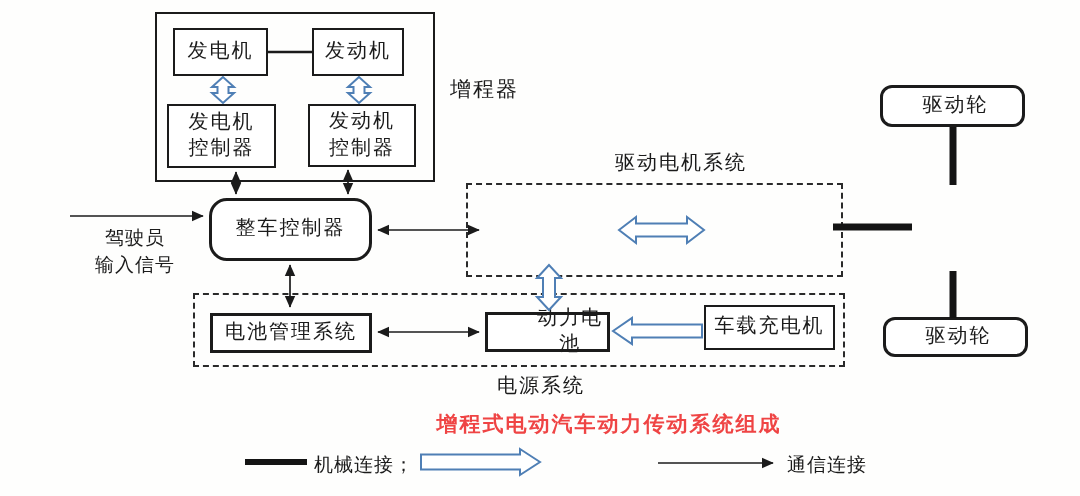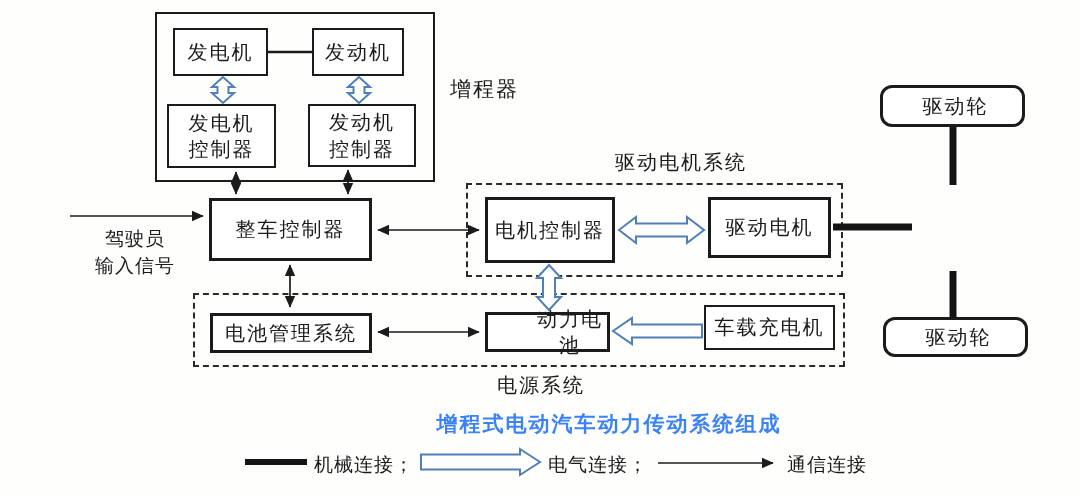--- a/index.html
+++ b/index.html
@@ -1,70 +1,67 @@
 <!DOCTYPE html>
 <html><head>
 <meta charset="utf-8">
 <style>
   html,body{margin:0;padding:0;background:#ffffff;}
   #canvas{
     position:relative;width:1080px;height:496px;background:#fefefd;
-    font-family:Liberation Serif, serif;color:#1b1b1b;overflow:hidden;
+    font-family:Liberation Mono, monospace;color:#1b1b1b;overflow:hidden;
   }
   .box{
     position:absolute;background:#ffffff;border:2.5px solid #1b1b1b;
     display:flex;align-items:center;justify-content:center;text-align:center;
     font-size:20px;line-height:1.32;letter-spacing:2px;white-space:pre-line;box-sizing:border-box;z-index:3;
   }
   .thick{border-width:3px;}
   .pill{border-radius:12px;padding-left:6px;}
   .circle{border-radius:50%;z-index:3;}
   .dashed{position:absolute;border:2px dashed #2a2a2a;box-sizing:border-box;z-index:1;background:transparent;}
   .lbl{position:absolute;font-size:20px;letter-spacing:2px;z-index:4;white-space:pre-line;}
   .driver{font-size:19px;text-align:center;line-height:1.4;letter-spacing:1px;}
-  .caption{color:#3b82f6;font-weight:bold;font-size:21px;letter-spacing:2px;text-align:center;}
+  .caption{color:#ef4444;font-weight:bold;font-size:21px;letter-spacing:2px;text-align:center;}
   .legend-text{font-size:19px;letter-spacing:1px;}
   #overlay{position:absolute;left:0;top:0;z-index:5;pointer-events:none;}
 </style>
 </head>
 <body>
 
 <div id="canvas">
 
   <div class="box" style="left:155px;top:12px;width:280px;height:170px;background:transparent;"></div>
   <div class="dashed" style="left:466px;top:183px;width:377px;height:94px;"></div>
   <div class="dashed" style="left:193px;top:293px;width:652px;height:74px;"></div>
 
   <div class="box" style="left:173px;top:28px;width:95px;height:48px;"><span>发电机</span></div>
   <div class="box" style="left:312px;top:28px;width:92px;height:48px;"><span>发动机</span></div>
   <div class="box" style="left:167px;top:104px;width:109px;height:64px;"><span>发电机
 控制器</span></div>
   <div class="box" style="left:308px;top:104px;width:108px;height:63px;"><span>发动机
 控制器</span></div>
   <div class="lbl" style="left:450px;top:75px;font-size:21px;">增程器</div>
 
-  <div class="box thick" style="left:209px;top:198px;width:163px;height:63px;"><span>整车控制器</span></div>
+  <div class="box thick" style="left:209px;top:198px;width:163px;height:63px;border-radius:18px;"><span>整车控制器</span></div>
   <div class="lbl driver" style="left:85px;top:226px;width:100px;">驾驶员
 输入信号</div>
 
   <div class="lbl" style="left:615px;top:149px;">驱动电机系统</div>
-  <div class="box thick" style="left:485px;top:197px;width:130px;height:66px;"><span>电机控制器</span></div>
-  <div class="box thick" style="left:708px;top:197px;width:123px;height:61px;"><span>驱动电机</span></div>
 
   <div class="box thick" style="left:210px;top:313px;width:162px;height:40px;"><span>电池管理系统</span></div>
   <div class="box thick" style="left:485px;top:312px;width:125px;height:40px;padding-left:45px;"><span>动力电池</span></div>
   <div class="box" style="left:704px;top:305px;width:131px;height:45px;"><span>车载充电机</span></div>
   <div class="lbl" style="left:497px;top:372px;">电源系统</div>
 
   <div class="box thick pill" style="left:880px;top:85px;width:145px;height:42px;"><span>驱动轮</span></div>
   <div class="box thick pill" style="left:883px;top:317px;width:145px;height:40px;"><span>驱动轮</span></div>
 
   <div class="lbl caption" style="left:420px;top:410px;width:378px;">增程式电动汽车动力传动系统组成</div>
   <div class="lbl legend-text" style="left:314px;top:452px;">机械连接；</div>
-  <div class="lbl legend-text" style="left:548px;top:452px;">电气连接；</div>
   <div class="lbl legend-text" style="left:787px;top:452px;">通信连接</div>
 
   <svg id="overlay" width="1080" height="496" viewBox="0 0 1080 496">
     <defs>
       <marker id="ah" viewBox="0 0 10 10" refX="9.3" refY="5" markerWidth="12" markerHeight="12" orient="auto-start-reverse" markerUnits="userSpaceOnUse">
         <path d="M0,0.6 L10,5 L0,9.4 Z" fill="#1b1b1b"></path>
       </marker>
     </defs>
 
     <g stroke="#1b1b1b" stroke-width="1.7" fill="none">

